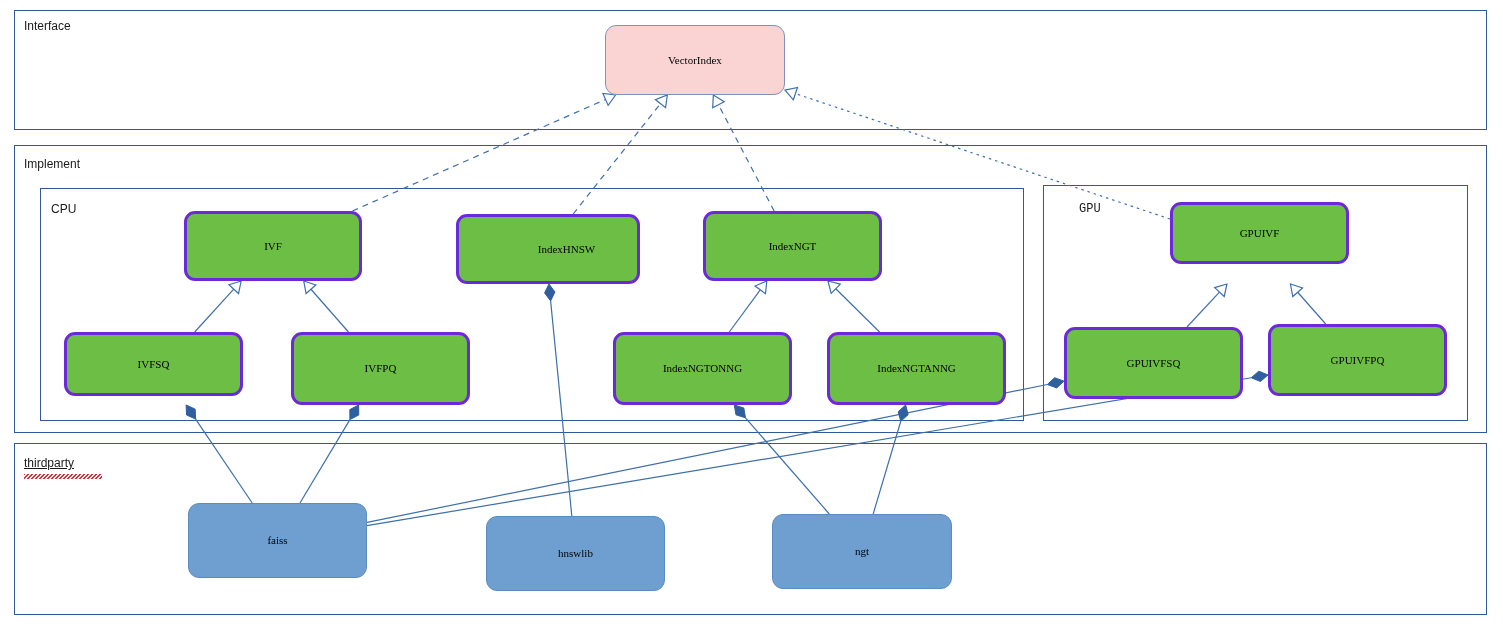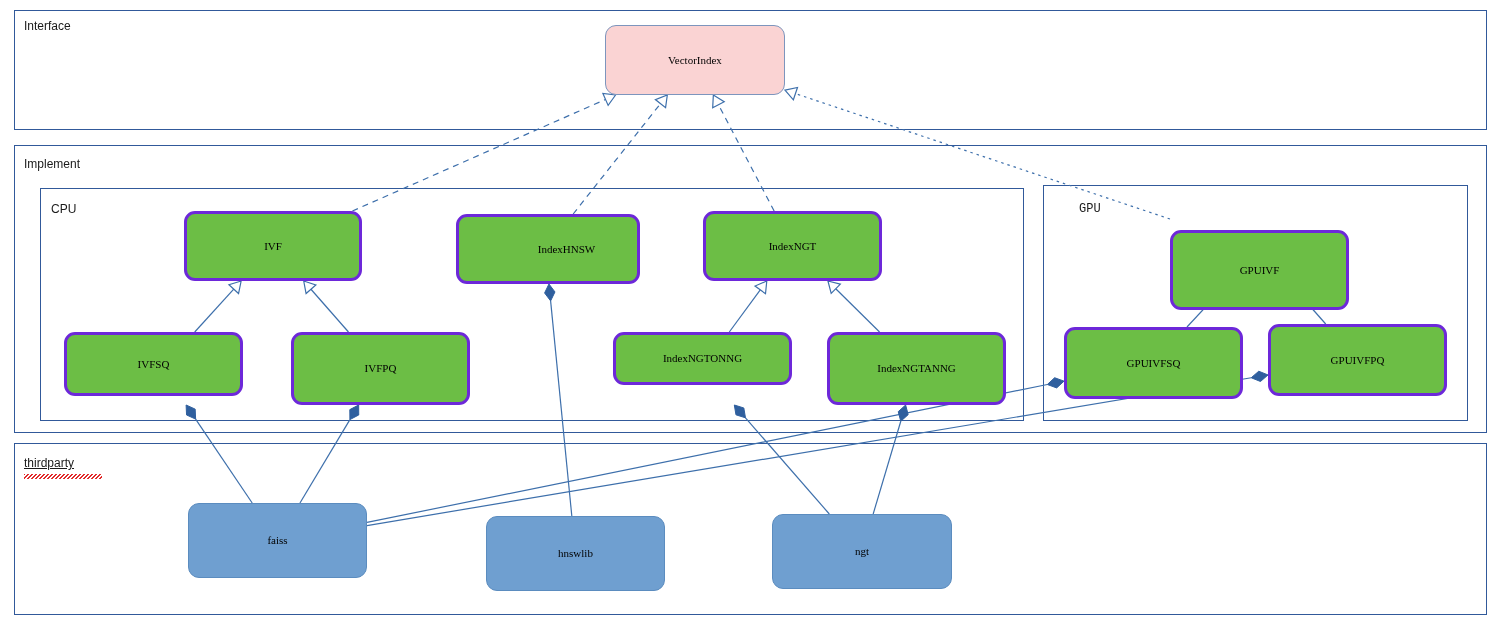--- a/index.html
+++ b/index.html
@@ -171,23 +171,23 @@
       </g>
     </svg>
 
   <div id="node-host">
       <div class="node interface-node" style="left: 605px; top: 25px; width: 180px; height: 70px;">VectorIndex</div>
       <div class="node impl-node" style="left: 184px; top: 211px; width: 178px; height: 70px;">IVF</div>
       <div class="node impl-node" style="left: 456px; top: 214px; width: 184px; height: 70px; padding-left: 37px;">IndexHNSW</div>
       <div class="node impl-node" style="left: 703px; top: 211px; width: 179px; height: 70px;">IndexNGT</div>
       <div class="node impl-node" style="left: 64px; top: 332px; width: 179px; height: 64px;">IVFSQ</div>
       <div class="node impl-node" style="left: 291px; top: 332px; width: 179px; height: 73px;">IVFPQ</div>
-      <div class="node impl-node" style="left: 613px; top: 332px; width: 179px; height: 53px;">IndexNGTONNG</div>
+      <div class="node impl-node" style="left: 613px; top: 332px; width: 179px; height: 73px;">IndexNGTONNG</div>
       <div class="node impl-node" style="left: 827px; top: 332px; width: 179px; height: 73px;">IndexNGTANNG</div>
-      <div class="node impl-node" style="left: 1170px; top: 230px; width: 179px; height: 80px; text-align: right;">GPUIVF</div>
+      <div class="node impl-node" style="left: 1170px; top: 202px; width: 179px; height: 62px; text-align: right;">GPUIVF</div>
       <div class="node impl-node" style="left: 1064px; top: 327px; width: 179px; height: 72px;">GPUIVFSQ</div>
       <div class="node impl-node" style="left: 1268px; top: 324px; width: 179px; height: 72px;">GPUIVFPQ</div>
       <div class="node third-node" style="left: 188px; top: 503px; width: 179px; height: 75px;">faiss</div>
       <div class="node third-node" style="left: 486px; top: 516px; width: 179px; height: 75px;">hnswlib</div>
       <div class="node third-node" style="left: 772px; top: 514px; width: 180px; height: 75px;">ngt</div>
     </div>
 
 </div>
 
 </body></html>

